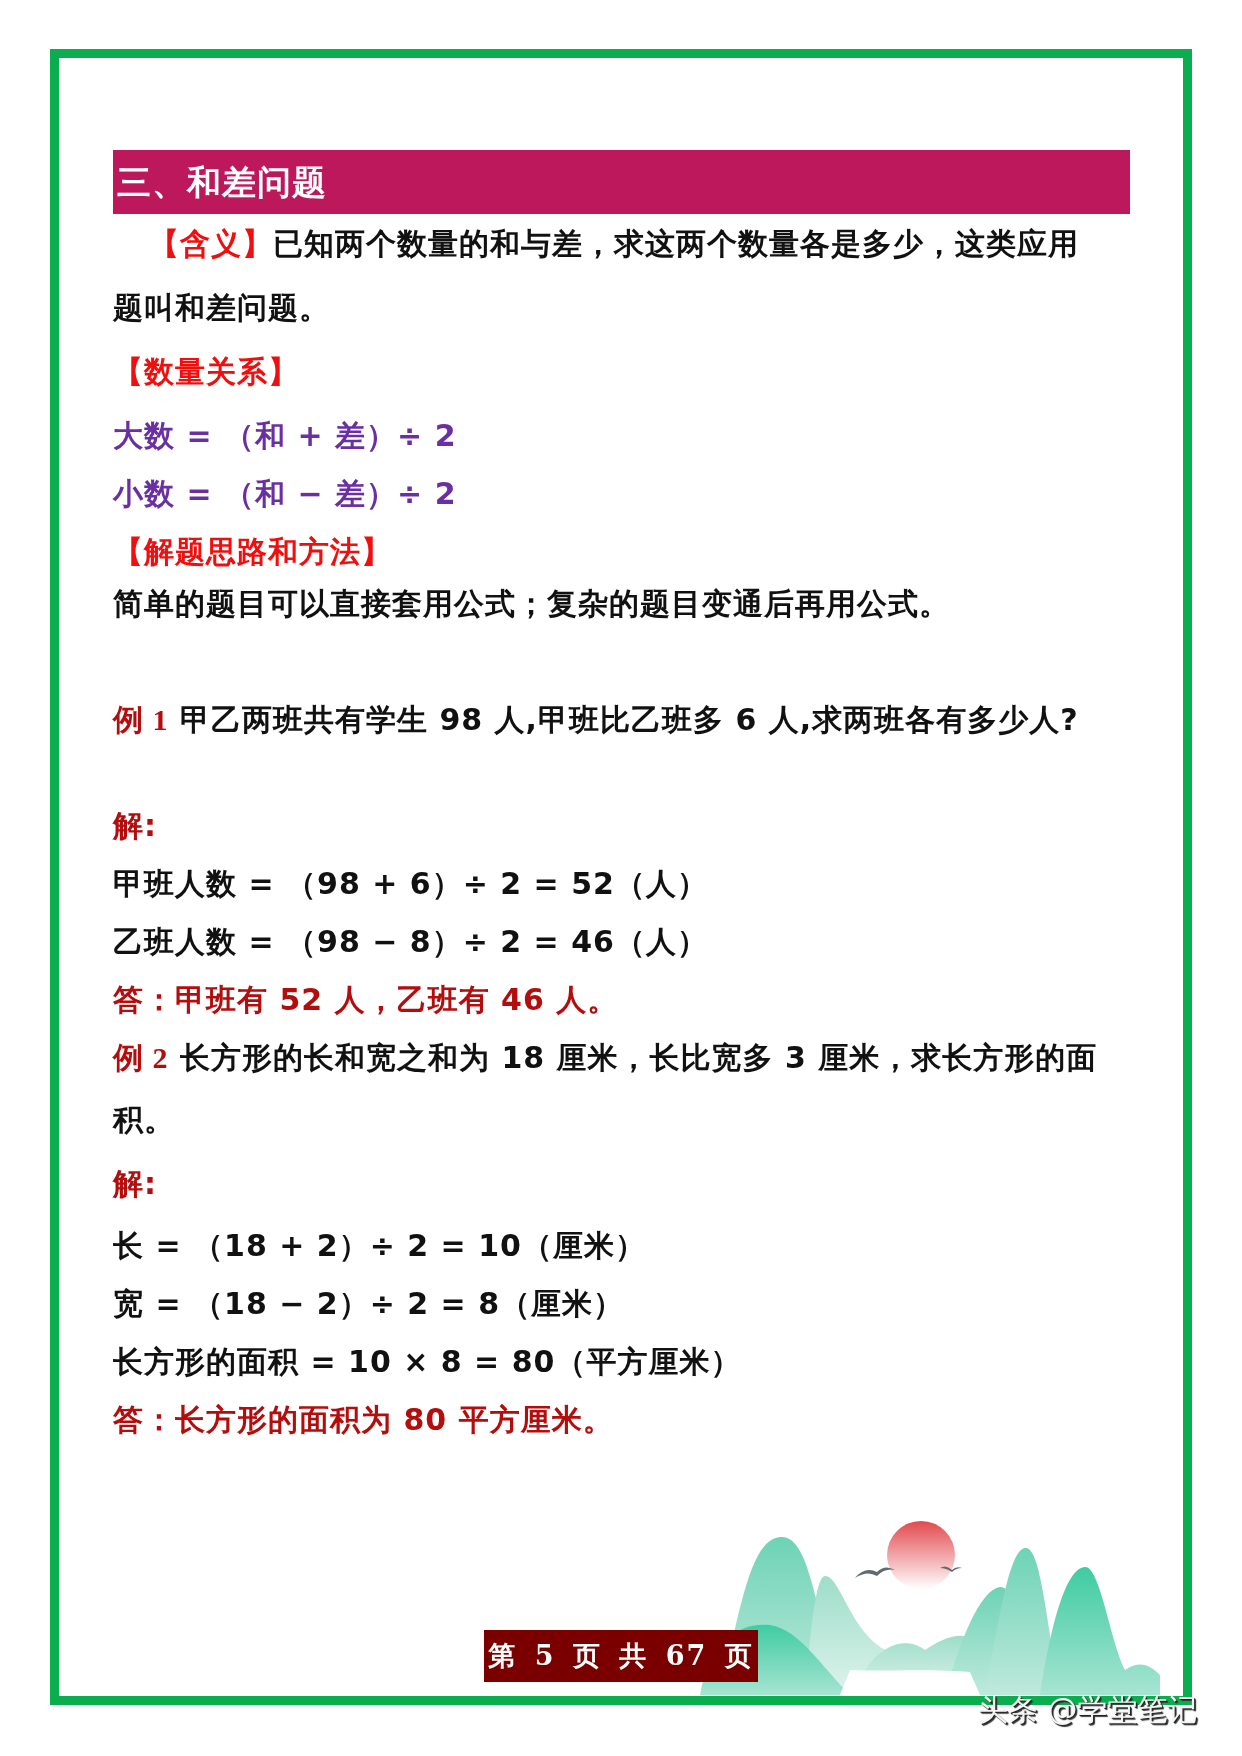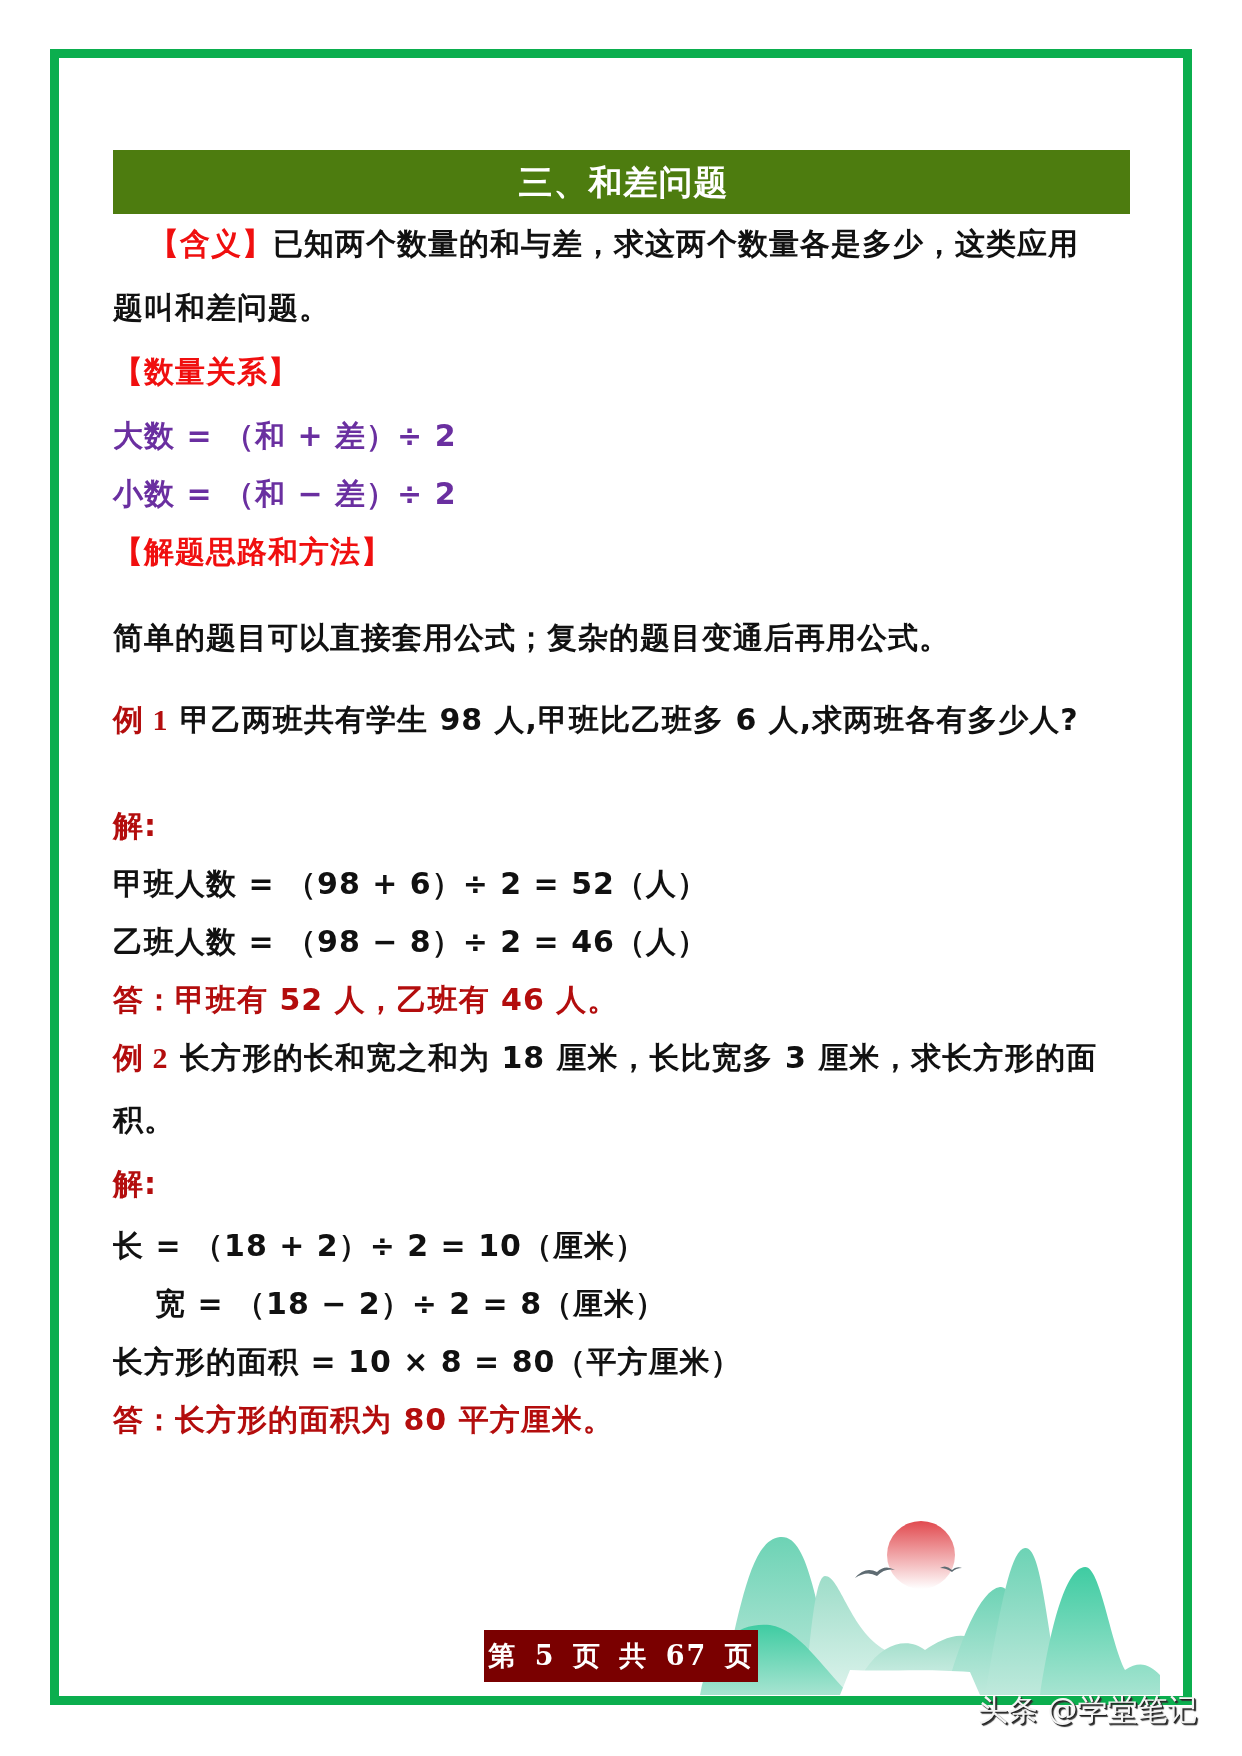--- a/index.html
+++ b/index.html
@@ -1,22 +1,22 @@
 <!DOCTYPE html>
 <html><head>
 <meta charset="utf-8">
 <style>
   html, body { margin: 0; padding: 0; background: #ffffff; }
   body { width: 1242px; height: 1756px; position: relative; overflow: hidden;
          font-family: "DejaVu Sans", "Liberation Sans", sans-serif; }
   .frame { position: absolute; left: 50px; top: 49px; width: 1124px; height: 1638px;
            border: 9px solid #0BAE4E; background: #fff; }
   .section-bar { position: absolute; left: 113px; top: 150px; width: 1017px; height: 64px;
-                 background: #4d7c0f; color: #fff; font-weight: bold; font-size: 34px;
-                 line-height: 64px; padding-left: 4px; box-sizing: border-box; letter-spacing: 1px; text-align: center; }
+                 background: #be185d; color: #fff; font-weight: bold; font-size: 34px;
+                 line-height: 64px; padding-left: 4px; box-sizing: border-box; letter-spacing: 1px; }
   .line { position: absolute; left: 113px; font-weight: bold; font-size: 30px; line-height: 40px;
           white-space: nowrap; color: #111; letter-spacing: 1px; }
   .serif { font-family: "Liberation Serif", "DejaVu Serif", serif; }
   .red { color: #F00F0F; }
   .dred { color: #B30D0D; }
   .purple { color: #6A2FA0; }
   .scene { position: absolute; left: 700px; top: 1490px; width: 500px; height: 210px; }
   .page-badge { position: absolute; left: 484px; top: 1630px; width: 274px; height: 52px;
                 background: #7A0000; color: #fff; font-family: "DejaVu Serif", "Liberation Serif", serif;
                 font-weight: bold; font-size: 27px; line-height: 52px; text-align: center;
@@ -34,39 +34,39 @@
 <div class="line" style="top:224px;margin-left:36px;">
   <span class="red">【含义】</span><span>已知两个数量的和与差，求这两个数量各是多少，这类应用</span>
 </div>
 <div class="line" style="top:288px;">题叫和差问题。</div>
 
 <div class="line red" style="top:352px;">【数量关系】</div>
 <div class="line purple" style="top:416px;">大数 = （和 + 差）÷ 2</div>
 <div class="line purple" style="top:474px;">小数 = （和 − 差）÷ 2</div>
 
 <div class="line red" style="top:532px;">【解题思路和方法】</div>
-<div class="line" style="top:618px;text-align:center;">简单的题目可以直接套用公式；复杂的题目变通后再用公式。</div>
+<div class="line" style="top:584px;text-align:center;">简单的题目可以直接套用公式；复杂的题目变通后再用公式。</div>
 
 <div class="line" style="top:700px;">
   <span class="dred serif">例 1</span>
   <span>甲乙两班共有学生 98 人,甲班比乙班多 6 人,求两班各有多少人?</span>
 </div>
 <div class="line dred" style="top:806px;">解:</div>
 <div class="line" style="top:864px;">甲班人数 = （98 + 6）÷ 2 = 52（人）</div>
 <div class="line" style="top:922px;">乙班人数 = （98 − 8）÷ 2 = 46（人）</div>
 <div class="line dred" style="top:980px;">答：甲班有 52 人，乙班有 46 人。</div>
 
 <div class="line" style="top:1038px;">
   <span class="dred serif">例 2</span>
   <span>长方形的长和宽之和为 18 厘米，长比宽多 3 厘米，求长方形的面</span>
 </div>
 <div class="line" style="top:1100px;">积。</div>
 <div class="line dred" style="top:1164px;">解:</div>
 <div class="line" style="top:1226px;">长 = （18 + 2）÷ 2 = 10（厘米）</div>
-<div class="line" style="top:1284px;margin-left:42px;">宽 = （18 − 2）÷ 2 = 8（厘米）</div>
+<div class="line" style="top:1284px;">宽 = （18 − 2）÷ 2 = 8（厘米）</div>
 <div class="line" style="top:1342px;">长方形的面积 = 10 × 8 = 80（平方厘米）</div>
 <div class="line dred" style="top:1400px;">答：长方形的面积为 80 平方厘米。</div>
 
 <svg class="scene" viewBox="0 0 500 210">
   <defs>
     <linearGradient id="sun" x1="0" y1="0" x2="0" y2="1">
       <stop offset="0" stop-color="#E14A4F"></stop>
       <stop offset="1" stop-color="#ffffff"></stop>
     </linearGradient>
     <linearGradient id="m1" x1="0" y1="0" x2="0" y2="1">

